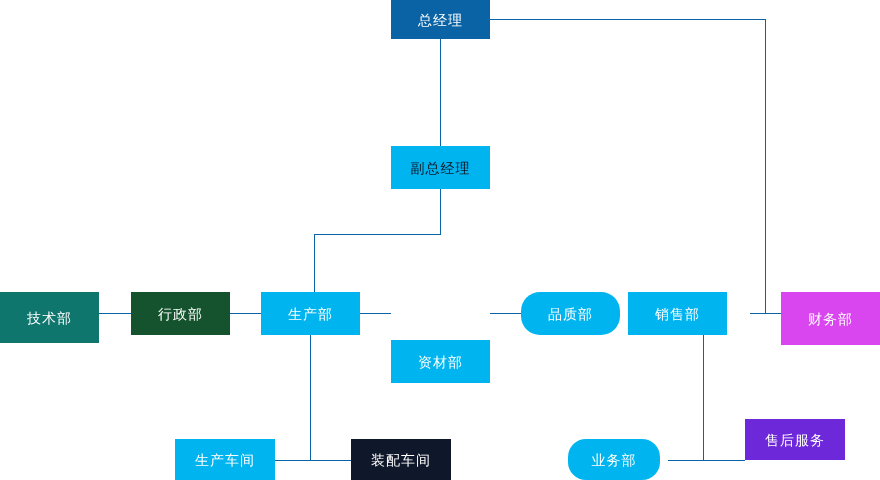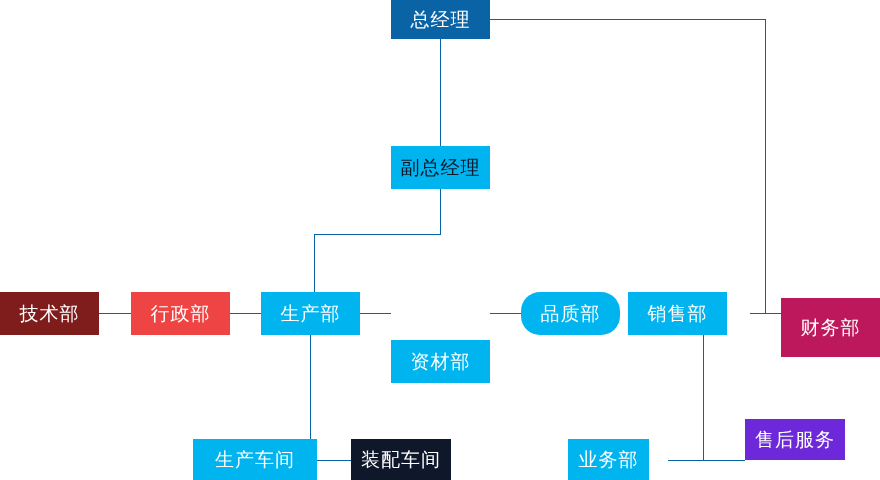--- a/index.html
+++ b/index.html
@@ -13,21 +13,21 @@
   #chart{
     position:relative;
     width:880px;height:480px;
   }
   .node{
     position:absolute;
     display:flex;
     align-items:center;
     justify-content:center;
     color:#ffffff;
-    font-size:19px;
+    font-size:14px;
     letter-spacing:1px;
     line-height:1;
     box-sizing:border-box;
     z-index:3;
     white-space:nowrap;
     text-align:right;
   }
   .node.lv1{background:#0a63a5;}
   .node.lv2,.node.lv3,.node.lv4{background:#00b4ef;}
   .link{
@@ -52,24 +52,24 @@
     <div class="link h" style="left: 230px; top: 313px; width: 31px; background: rgb(10, 99, 165);"></div>
     <div class="link h" style="left: 360px; top: 313px; width: 31px; background: rgb(10, 99, 165);"></div>
     <div class="link h" style="left: 490px; top: 313px; width: 31px; background: rgb(10, 99, 165);"></div>
     <div class="link h" style="left: 750px; top: 313px; width: 31px; background: rgb(10, 99, 165);"></div>
     <div class="link v" style="left: 310px; top: 335px; height: 125px; background: rgb(10, 99, 165);"></div>
     <div class="link h" style="left: 275px; top: 460px; width: 76px; background: rgb(10, 99, 165);"></div>
     <div class="link v" style="left: 703px; top: 335px; height: 125px; background: rgb(10, 99, 165);"></div>
     <div class="link h" style="left: 668px; top: 460px; width: 77px; background: rgb(10, 99, 165);"></div>
     <div class="node lv1" style="left: 391px; top: 0px; width: 99px; height: 39px; background: rgb(10, 99, 165); color: rgb(255, 255, 255);">总经理</div>
     <div class="node lv2" style="left: 391px; top: 146px; width: 99px; height: 43px; background: rgb(0, 180, 239); color: #0f172a;">副总经理</div>
-    <div class="node lv3" style="left: 0px; top: 292px; width: 99px; height: 43px; background: #7f1d1d; color: rgb(255, 255, 255);">技术部</div>
-    <div class="node lv3" style="left: 131px; top: 292px; width: 99px; height: 43px; background: #ef4444; color: rgb(255, 255, 255);">行政部</div>
+    <div class="node lv3" style="left: 0px; top: 292px; width: 99px; height: 51px; background: #0f766e; color: rgb(255, 255, 255);">技术部</div>
+    <div class="node lv3" style="left: 131px; top: 292px; width: 99px; height: 43px; background: #14532d; color: rgb(255, 255, 255);">行政部</div>
     <div class="node lv3" style="left: 261px; top: 292px; width: 99px; height: 43px; background: rgb(0, 180, 239); color: rgb(255, 255, 255);">生产部</div>
     <div class="node lv3" style="left: 391px; top: 292px; width: 99px; height: 43px; background: rgb(0, 180, 239); color: rgb(255, 255, 255); margin-top: 48px;">资材部</div>
     <div class="node lv3" style="left: 521px; top: 292px; width: 99px; height: 43px; background: rgb(0, 180, 239); color: rgb(255, 255, 255); border-radius: 19px;">品质部</div>
     <div class="node lv3" style="left: 620px; top: 292px; width: 99px; height: 43px; background: rgb(0, 180, 239); color: rgb(255, 255, 255); margin-left: 8px;">销售部</div>
-    <div class="node lv3" style="left: 781px; top: 292px; width: 99px; height: 59px; background: #be185d; color: rgb(255, 255, 255); margin-top: 6px;">财务部</div>
-    <div class="node lv4" style="left: 175px; top: 439px; width: 124px; height: 41px; background: rgb(0, 180, 239); color: rgb(255, 255, 255); margin-left: 18px;">生产车间</div>
+    <div class="node lv3" style="left: 781px; top: 292px; width: 99px; height: 53px; background: #d946ef; color: rgb(255, 255, 255);">财务部</div>
+    <div class="node lv4" style="left: 175px; top: 439px; width: 100px; height: 41px; background: rgb(0, 180, 239); color: rgb(255, 255, 255);">生产车间</div>
     <div class="node lv4" style="left: 351px; top: 439px; width: 100px; height: 41px; background: #0f172a; color: rgb(255, 255, 255);">装配车间</div>
-    <div class="node lv4" style="left: 568px; top: 439px; width: 81px; height: 41px; background: rgb(0, 180, 239); color: rgb(255, 255, 255);">业务部</div>
+    <div class="node lv4" style="left: 568px; top: 439px; width: 92px; height: 41px; background: rgb(0, 180, 239); color: rgb(255, 255, 255); border-radius: 18px;">业务部</div>
     <div class="node lv4" style="left: 745px; top: 419px; width: 100px; height: 41px; background: #6d28d9; color: rgb(255, 255, 255);">售后服务</div>
   </div>
 
 </body></html>

